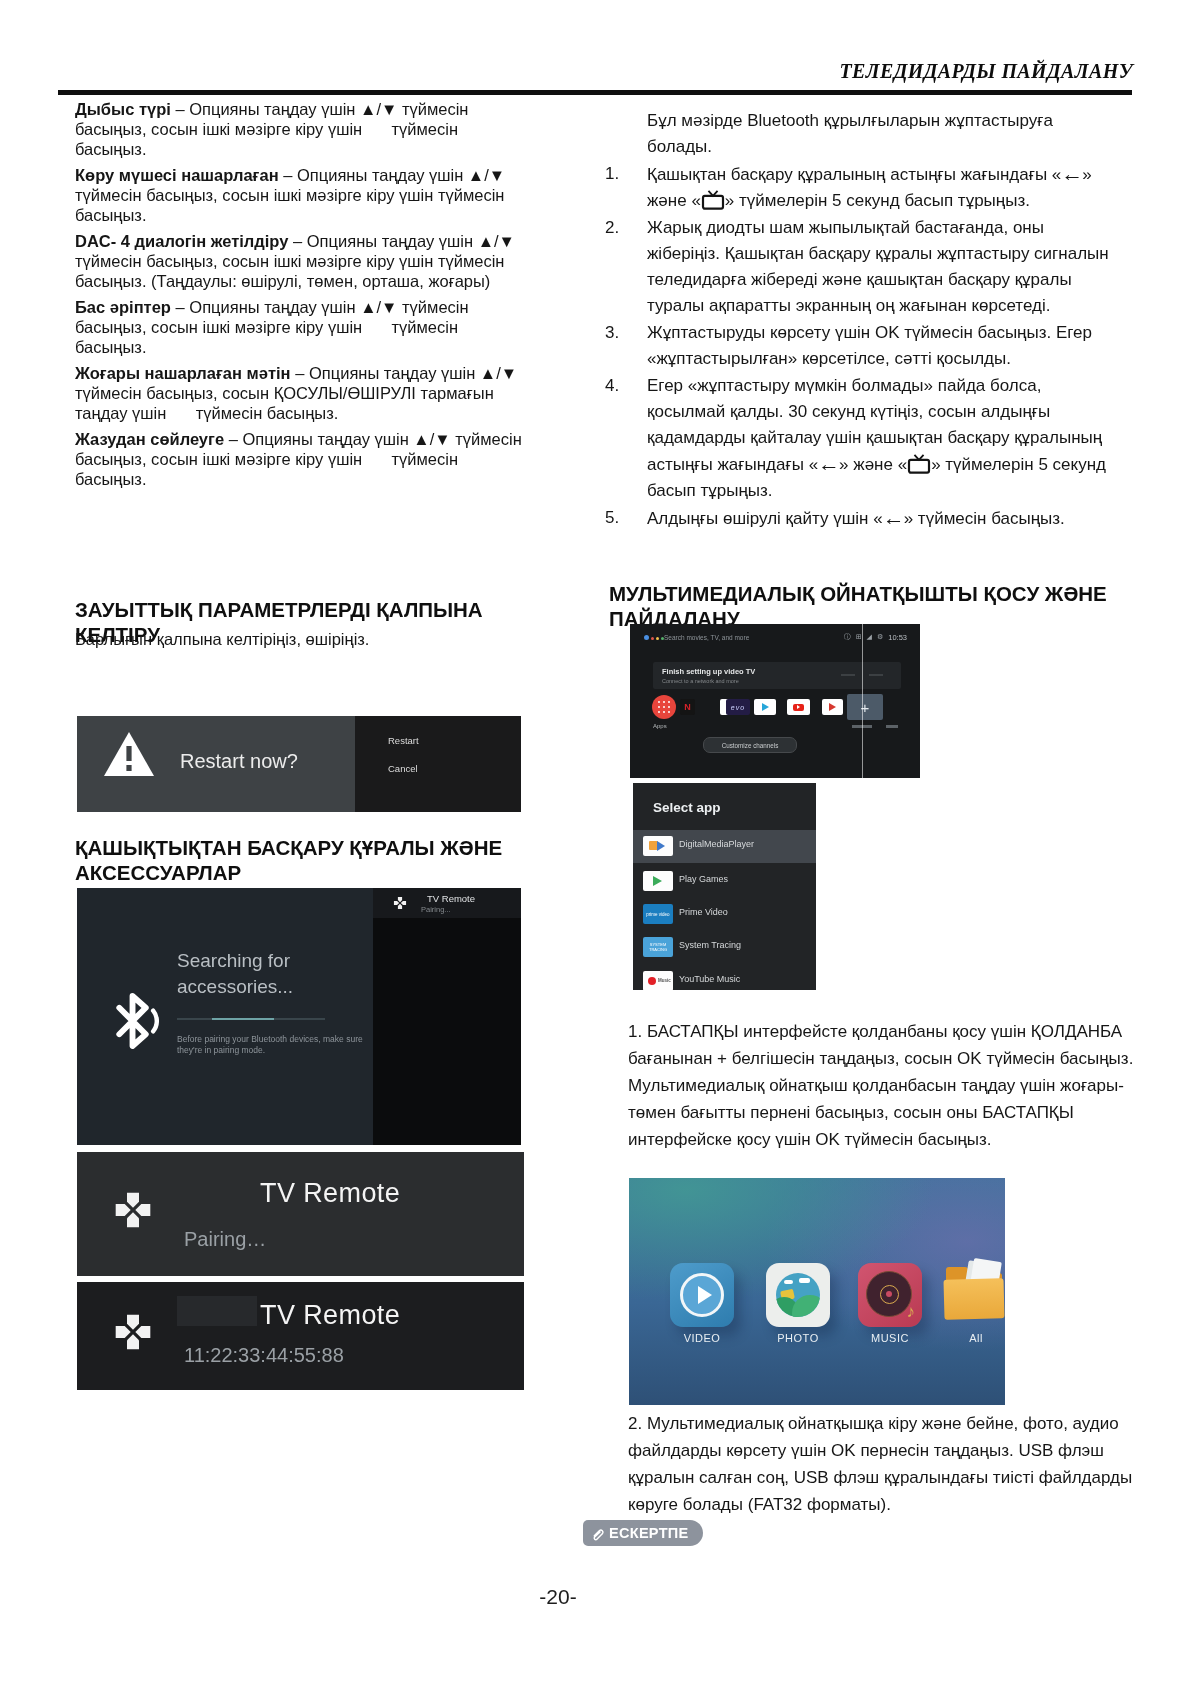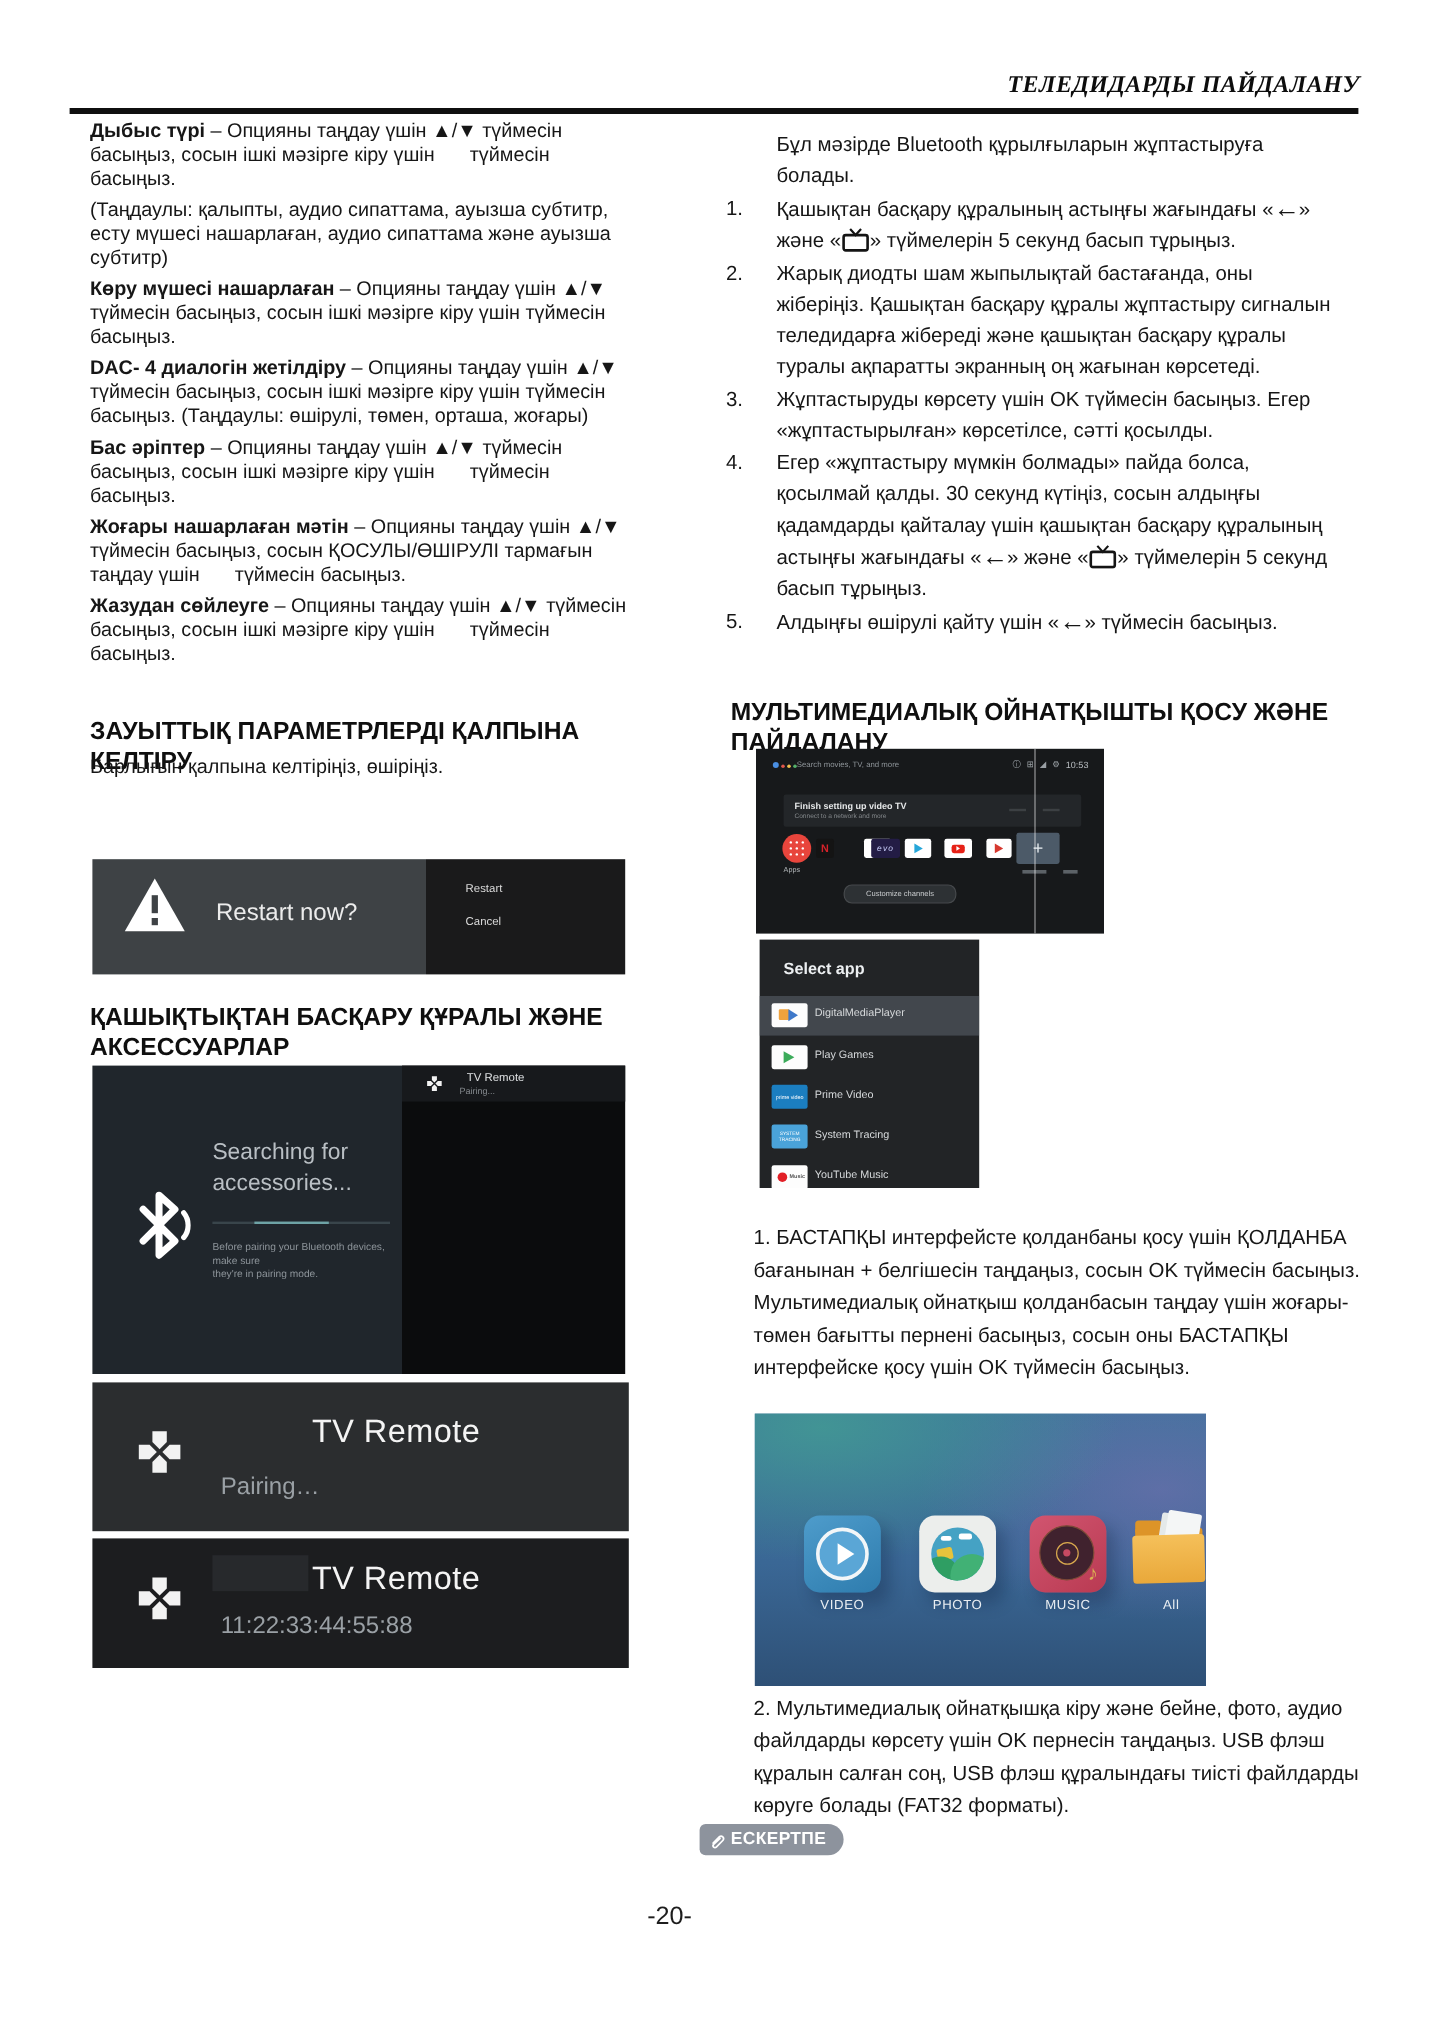--- a/index.html
+++ b/index.html
@@ -25,21 +25,21 @@
   .restart{position:absolute;left:77px;top:716px;width:444px;height:96px;display:flex;}
   .restart-left{width:278px;background:#3e4245;position:relative;}
   .restart-right{flex:1;background:#1a1a1b;position:relative;}
   .warn-tri{position:absolute;left:26px;top:14px;width:52px;height:48px;}
   .restart-msg{position:absolute;left:103px;top:34px;font-size:20px;color:#ececec;}
   .ropt{position:absolute;left:33px;font-size:9.5px;color:#dcdcdc;}
   .ropt.o1{top:19px;} .ropt.o2{top:47px;}
 
   
   .btscreen{position:absolute;left:77px;top:888px;width:444px;height:257px;display:flex;}
-  .bt-left{width:258px;background:#20262c;position:relative;}
+  .bt-left{width:296px;background:#20262c;position:relative;}
   .bt-right{flex:1;background:#0b0c0d;position:relative;}
   .bt-icon{position:absolute;left:32px;top:100px;width:50px;height:66px;}
   .bt-title{position:absolute;left:100px;top:60px;font-size:19px;line-height:26px;color:#b9bfc4;}
   .bt-prog{position:absolute;left:100px;top:130px;width:148px;height:2px;background:#39454b;}
   .bt-prog i{position:absolute;left:35px;width:62px;height:2px;background:#6ea3a6;}
   .bt-hint{position:absolute;left:100px;top:146px;font-size:8.5px;line-height:11px;color:#8d949a;}
   .bt-devrow{position:absolute;left:0;top:0;width:100%;height:30px;background:#17191c;}
   .bt-dev-ic{position:absolute;left:20px;top:8px;width:14px;height:14px;}
   .bt-devname{position:absolute;left:54px;top:5px;font-size:9.5px;color:#dfe1e3;}
   .bt-devstatus{position:absolute;left:36px;top:17px;font-size:7.5px;color:#84898d;margin-left:12px;}
@@ -177,21 +177,20 @@
 </head>
 <body>
 
 <div class="page">
 
   <div class="hdr-title">ТЕЛЕДИДАРДЫ ПАЙДАЛАНУ</div>
   <div class="rule"></div>
 
   <div class="lcol">
     <p class="para"><b>Дыбыс түрі</b><span> – Опцияны таңдау үшін ▲/▼ түймесін басыңыз, сосын ішкі мәзірге кіру үшін   түймесін басыңыз.</span></p>
-    <p class="para"><b></b><span>(Таңдаулы: қалыпты, аудио сипаттама, ауызша субтитр, есту мүшесі нашарлаған, аудио сипаттама және ауызша субтитр)</span></p>
     <p class="para"><b>Көру мүшесі нашарлаған</b><span> – Опцияны таңдау үшін ▲/▼ түймесін басыңыз, сосын ішкі мәзірге кіру үшін түймесін басыңыз.</span></p>
     <p class="para"><b>DAC- 4 диалогін жетілдіру</b><span> – Опцияны таңдау үшін ▲/▼ түймесін басыңыз, сосын ішкі мәзірге кіру үшін түймесін басыңыз. (Таңдаулы: өшірулі, төмен, орташа, жоғары)</span></p>
     <p class="para"><b>Бас әріптер</b><span> – Опцияны таңдау үшін ▲/▼ түймесін басыңыз, сосын ішкі мәзірге кіру үшін   түймесін басыңыз.</span></p>
     <p class="para"><b>Жоғары нашарлаған мәтін</b><span> – Опцияны таңдау үшін ▲/▼ түймесін басыңыз, сосын ҚОСУЛЫ/ӨШІРУЛІ тармағын таңдау үшін   түймесін басыңыз.</span></p>
     <p class="para"><b>Жазудан сөйлеуге</b><span> – Опцияны таңдау үшін ▲/▼ түймесін басыңыз, сосын ішкі мәзірге кіру үшін   түймесін басыңыз.</span></p>
   </div>
 
   <div class="sech" id="h-reset">ЗАУЫТТЫҚ ПАРАМЕТРЛЕРДІ ҚАЛПЫНА КЕЛТІРУ</div>
   <div class="reset-lines">
     <div>Барлығын қалпына келтіріңіз, өшіріңіз.</div>

